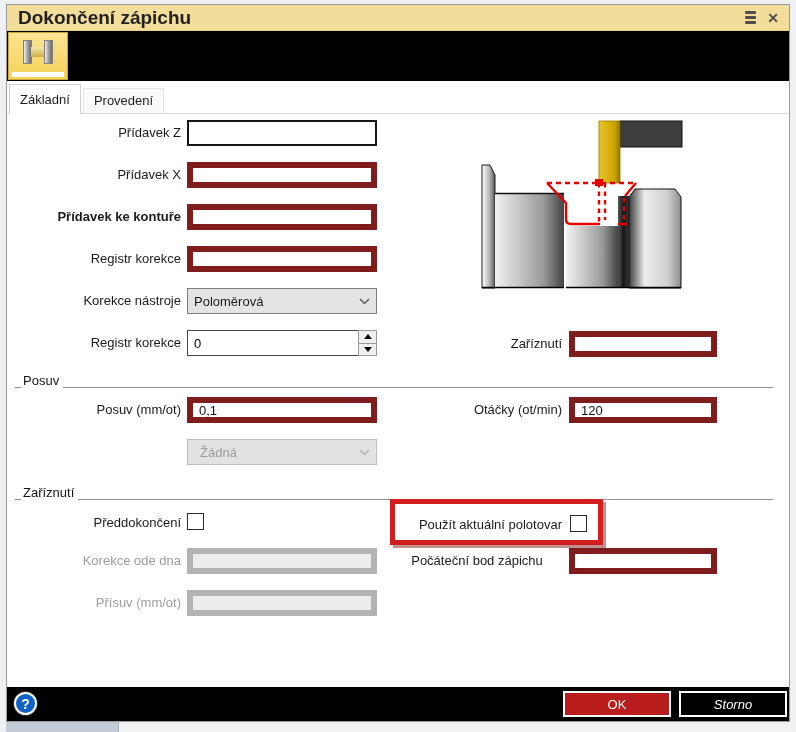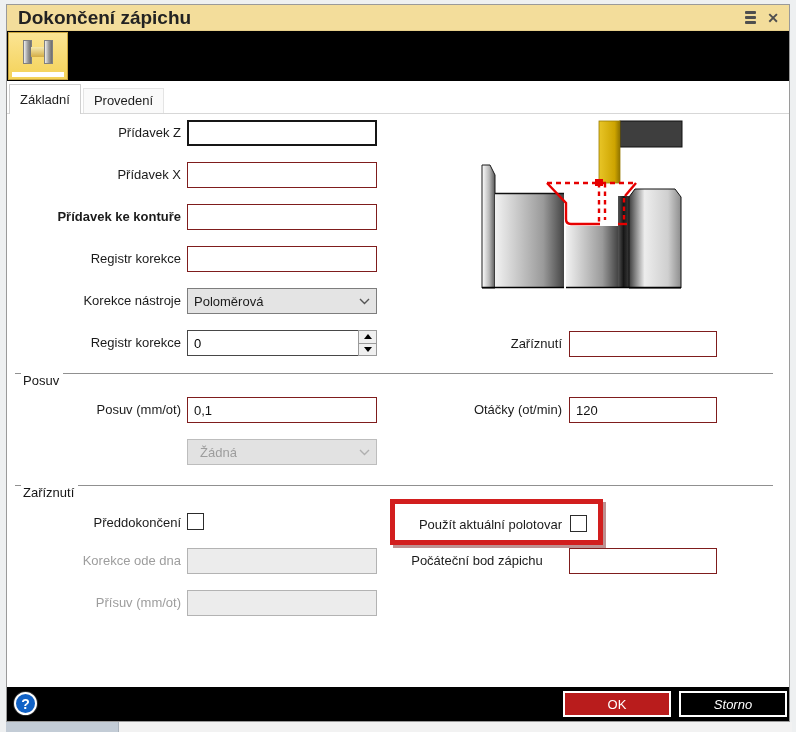--- a/index.html
+++ b/index.html
@@ -48,21 +48,21 @@
   .tab.active{
     height:29px;line-height:29px;background:#fff;border-color:#cfcfcf;margin-bottom:-1px;
   }
   
   .content{position:absolute;left:0;top:109px;right:0;bottom:0;background:#fff;}
   .lbl{position:absolute;font-size:13px;color:#1b1b1b;width:172px;left:2px;text-align:right;white-space:nowrap;}
   .lbl-r{position:absolute;font-size:13px;color:#1b1b1b;width:170px;left:385px;text-align:right;white-space:nowrap;}
   .lbl.dis,.lbl-r.dis{color:#9d9d9d;}
   .tin{
     position:absolute;width:190px;height:26px;box-sizing:border-box;
-    border:1px solid #7f1d1d;background:#fff;font:13px "Liberation Sans",sans-serif;
+    border:6px solid #7f1d1d;background:#fff;font:13px "Liberation Sans",sans-serif;
     padding:0 6px;color:#111;outline:none;
   }
   .tin.focused{border:2px solid #161616;}
   .tin.dis{background:#ececec;border-color:#b3b3b3;color:#8a8a8a;}
   .tin.right{left:562px;width:148px;}
   .sel{
     position:absolute;width:190px;height:26px;box-sizing:border-box;
     border:1px solid #7d7d7d;background:#e4e4e4;display:flex;align-items:center;
     font-size:13px;color:#1b1b1b;padding:0 6px;cursor:default;
   }
@@ -75,21 +75,21 @@
   }
   .spin .btns{width:19px;display:flex;flex-direction:column;}
   .spin .sb{flex:1;background:#f0f0f0;border:1px solid #9a9a9a;display:flex;align-items:center;justify-content:center;box-sizing:border-box;cursor:default;}
   .spin .sb + .sb{border-top:none;}
   .tri-up{width:0;height:0;border-left:4px solid transparent;border-right:4px solid transparent;border-bottom:5px solid #000;}
   .tri-down{width:0;height:0;border-left:4px solid transparent;border-right:4px solid transparent;border-top:5px solid #000;}
   .chk{
     position:absolute;width:17px;height:17px;box-sizing:border-box;
     border:1px solid #2c2c2c;background:#fff;cursor:default;
   }
-  .legend{position:absolute;left:8px;right:16px;display:flex;align-items:flex-start;}
+  .legend{position:absolute;left:8px;right:16px;display:flex;align-items:flex-end;}
   .legend .ln{height:1px;background:#909090;}
   .legend .ln.pre{width:6px;}
   .legend .ln.post{flex:1;}
   .legend .cap{font-size:13px;color:#161616;padding:0 4px 0 2px;white-space:nowrap;}
   .hl{
     position:absolute;left:383px;top:385px;width:213px;height:46px;box-sizing:border-box;
     border:5px solid #d21e1e;box-shadow:3px 3px 0 rgba(110,10,10,0.45);
   }
   
   .footer{position:absolute;left:0;bottom:0;right:0;height:34px;background:#000;}

